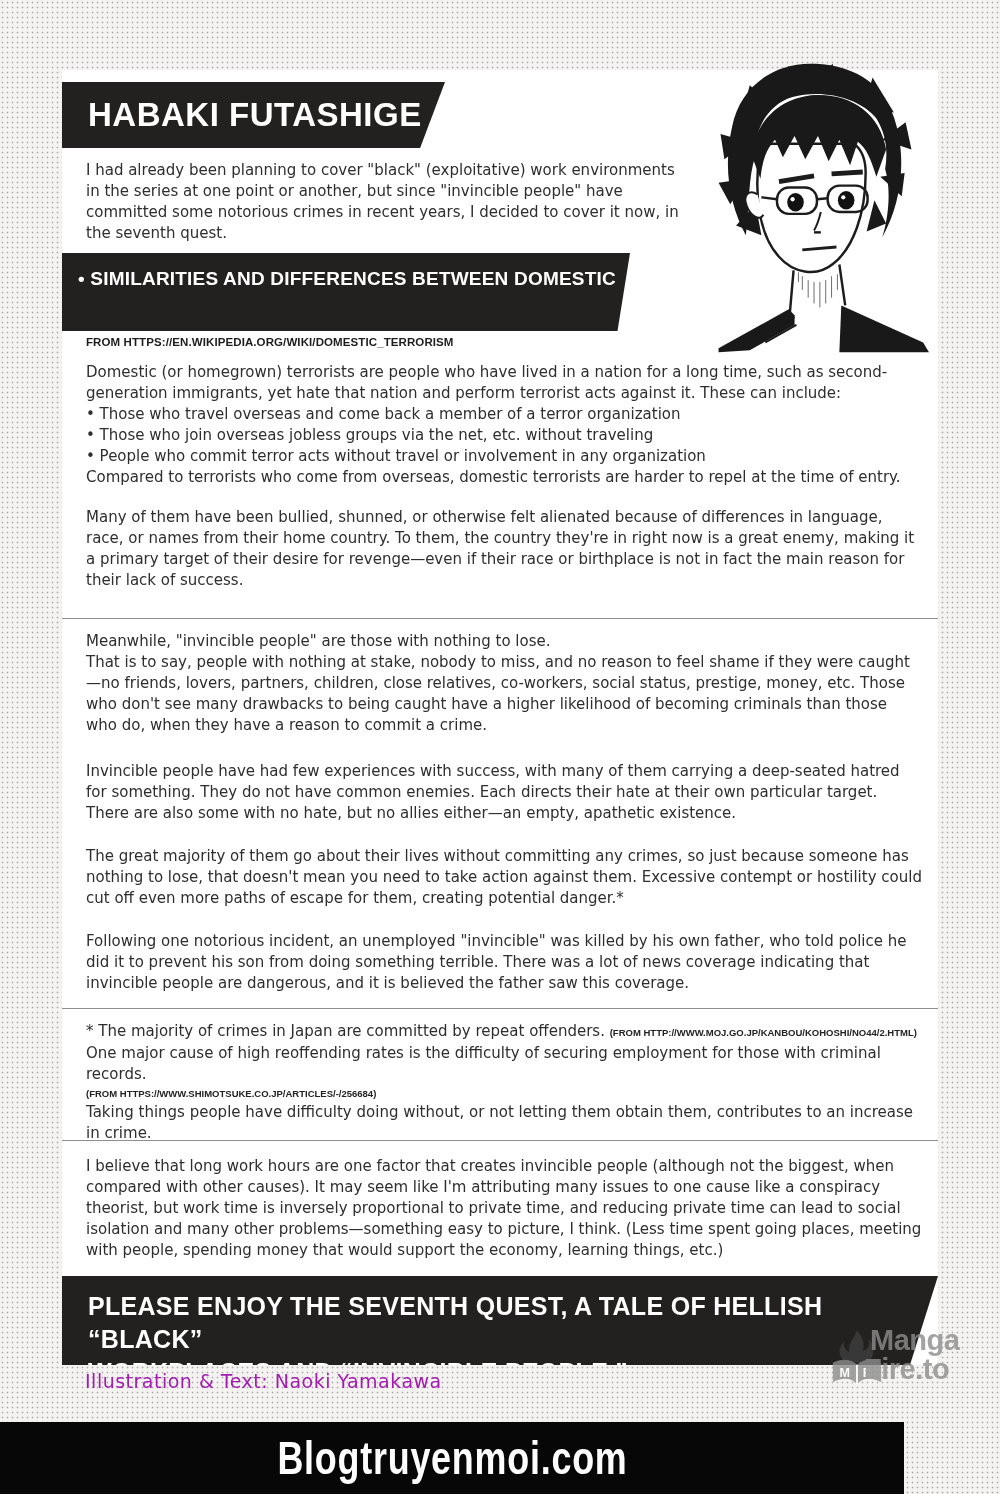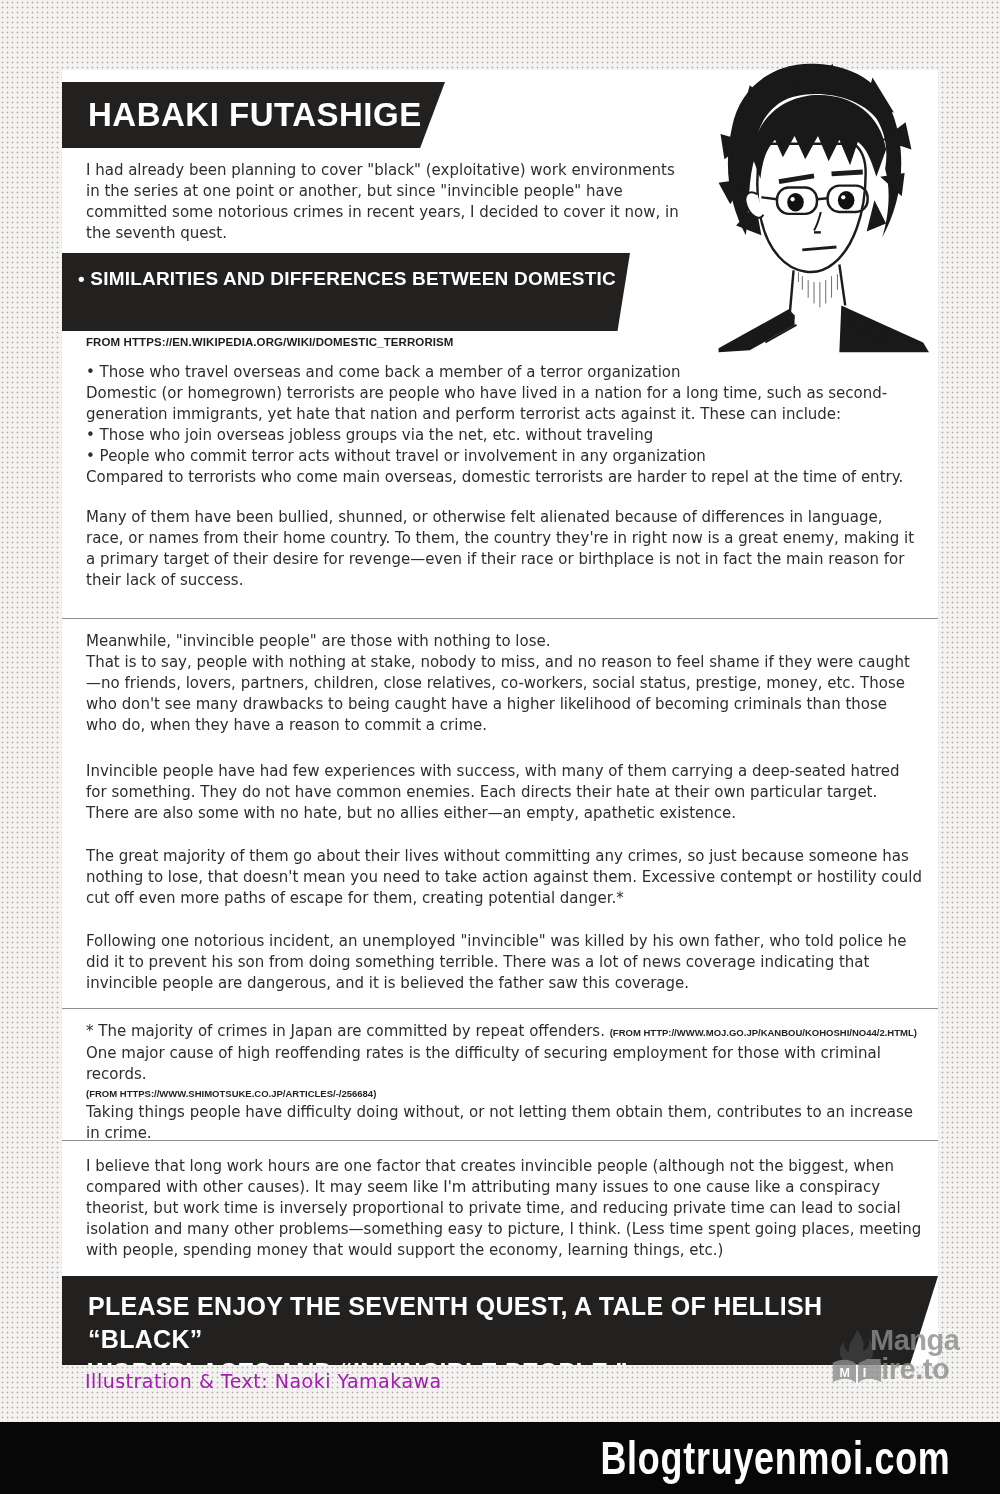--- a/index.html
+++ b/index.html
@@ -46,22 +46,22 @@
     border-top:1.5px solid #8f8f8f;
   }
   .portrait{
     position:absolute;left:630px;top:-12px;width:246px;height:302px;
   }
   .credit{
     position:absolute;left:85px;top:1370px;font-size:19px;color:#a21caf;
     letter-spacing:0.5px;
   }
   .footer{
-    position:absolute;left:0;top:1422px;width:1000px;height:72px;background:#070707;
-    display:flex;align-items:center;justify-content:flex-end;
+    position:absolute;left:0;top:1422px;width:904px;height:72px;background:#070707;
+    display:flex;align-items:center;justify-content:center;
   }
   .footer-text{
     color:#fdfdfd;font-family:"Liberation Sans",sans-serif;font-weight:700;
     font-size:46px;transform:scaleX(0.78);letter-spacing:1px;white-space:nowrap;
   }
   .watermark{
     position:absolute;left:828px;top:1324px;width:170px;height:80px;opacity:0.8;
   }
   .wm-text{
     position:absolute;left:42px;top:2px;
@@ -138,25 +138,25 @@
     </g>
   </svg>
 
   <div class="banner banner2">
     <div>• SIMILARITIES AND DIFFERENCES BETWEEN DOMESTIC</div>
   </div>
 
   <div class="fromline">FROM HTTPS://EN.WIKIPEDIA.ORG/WIKI/DOMESTIC_TERRORISM</div>
 
   <div class="bodytext" style="top:292px;">
+    <div>Domestic (or homegrown) terrorists are people who have lived in a nation for a long time, such as second-generation immigrants, yet hate that nation and perform terrorist acts against it. These can include:</div>
     <div>• Those who travel overseas and come back a member of a terror organization</div>
-    <div>Domestic (or homegrown) terrorists are people who have lived in a nation for a long time, such as second-generation immigrants, yet hate that nation and perform terrorist acts against it. These can include:</div>
     <div>• Those who join overseas jobless groups via the net, etc. without traveling</div>
     <div>• People who commit terror acts without travel or involvement in any organization</div>
-    <div>Compared to terrorists who come main overseas, domestic terrorists are harder to repel at the time of entry.</div>
+    <div>Compared to terrorists who come from overseas, domestic terrorists are harder to repel at the time of entry.</div>
   </div>
 
   <div class="bodytext" style="top:437px;">Many of them have been bullied, shunned, or otherwise felt alienated because of differences in language, race, or names from their home country. To them, the country they're in right now is a great enemy, making it a primary target of their desire for revenge—even if their race or birthplace is not in fact the main reason for their lack of success.</div>
 
   <div class="divider" style="top:548px;"></div>
 
   <div class="bodytext" style="top:561px;">
     <div>Meanwhile, "invincible people" are those with nothing to lose.</div>
     <div>That is to say, people with nothing at stake, nobody to miss, and no reason to feel shame if they were caught—no friends, lovers, partners, children, close relatives, co-workers, social status, prestige, money, etc. Those who don't see many drawbacks to being caught have a higher likelihood of becoming criminals than those who do, when they have a reason to commit a crime.</div>
   </div>

